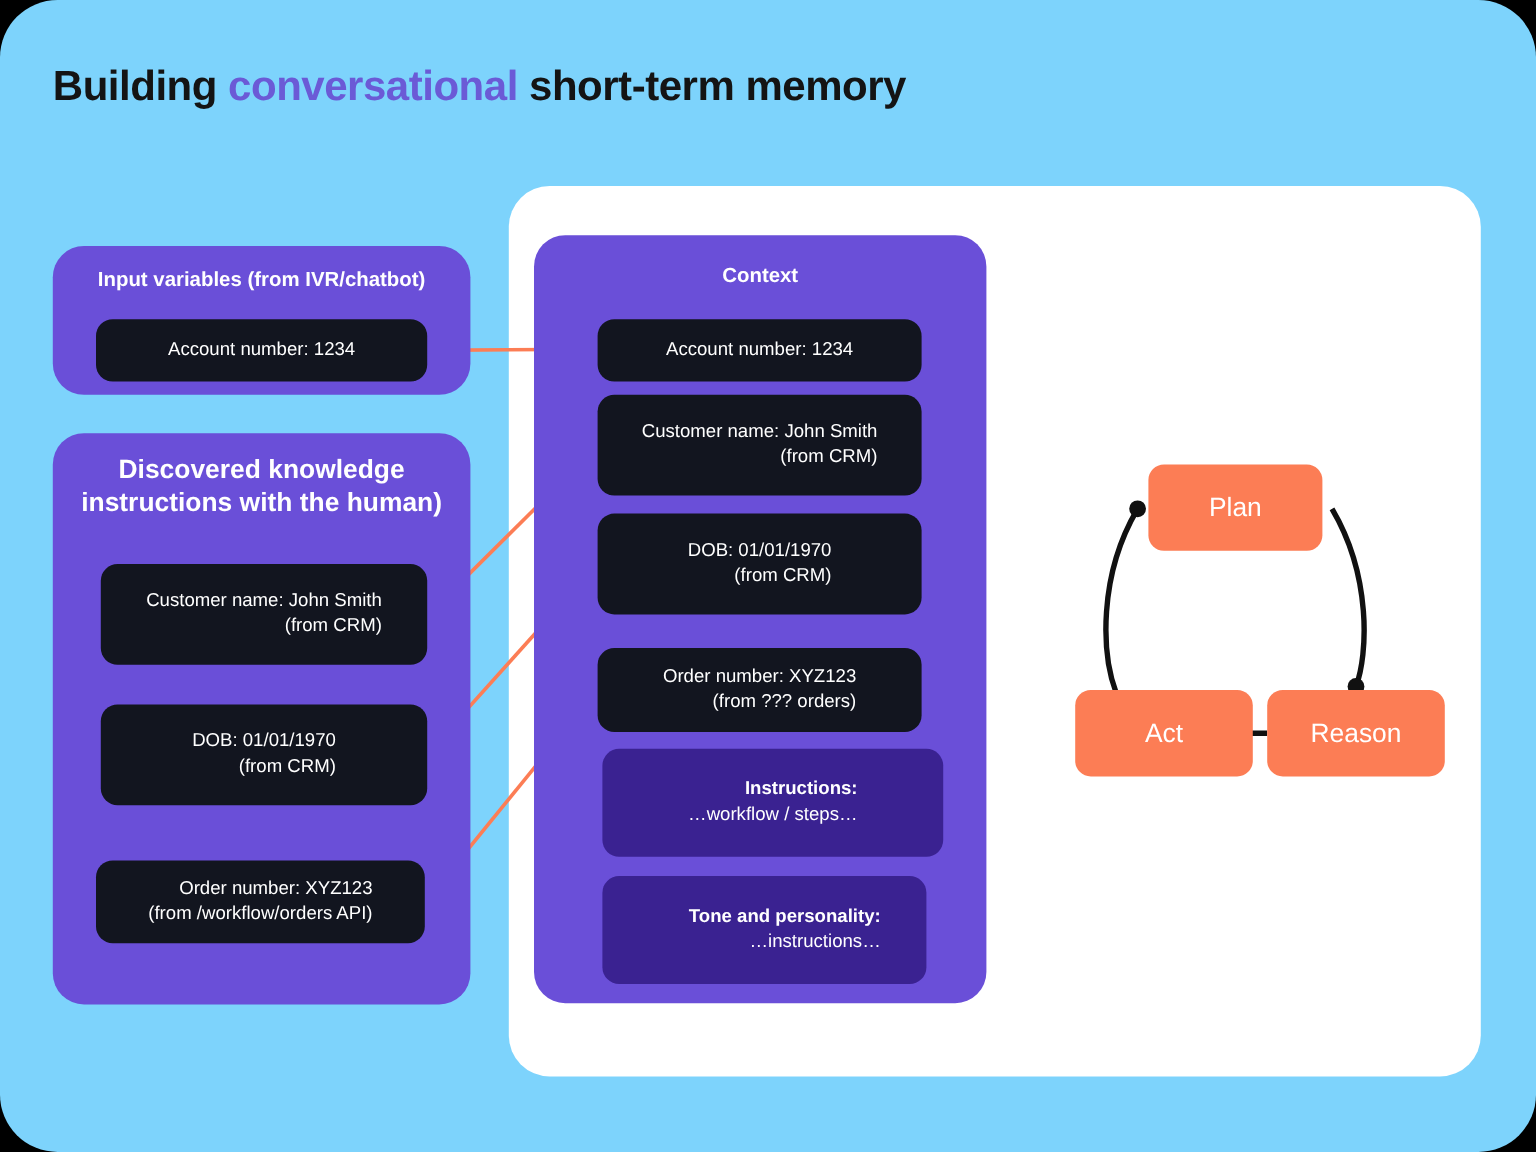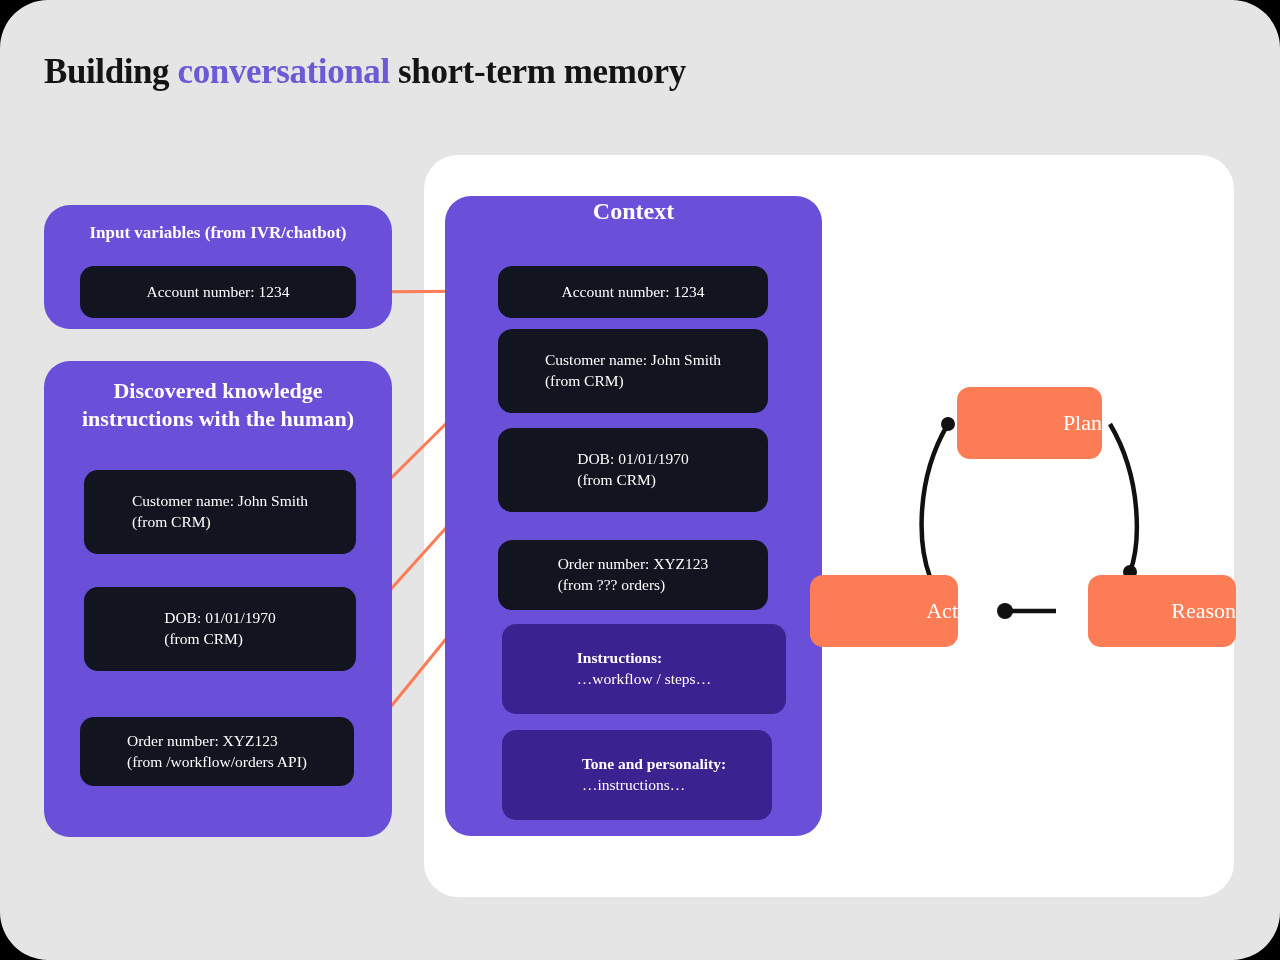--- a/index.html
+++ b/index.html
@@ -5,24 +5,23 @@
   * { box-sizing: border-box; margin: 0; padding: 0; }
   html, body {
     width: 1280px; height: 960px;
     background: #000000;
     font-family: "Liberation Sans", sans-serif;
     overflow: hidden;
   }
   #page {
     position: relative;
     width: 1280px; height: 960px;
-    background: #e5e5e5;
+    background: #7dd3fc;
     border-radius: 48px;
     overflow: hidden;
-    font-family: Liberation Serif, serif;
   }
 
   
   #title {
     position: absolute;
     left: 44px; top: 52px;
     font-size: 35px;
     font-weight: 700;
     color: #141414;
     letter-spacing: -0.4px;
@@ -51,32 +50,32 @@
     text-align: center;
     line-height: 1.28;
   }
 
   #panel-input  { left: 44px;  top: 205px; width: 348px; height: 124px; }
   #panel-disc   { left: 44px;  top: 361px; width: 348px; height: 476px; }
   #panel-ctx    { left: 445px; top: 196px; width: 377px; height: 640px; }
 
   #panel-input .panel-title  { font-size: 17px; padding-top: 17px; }
   #panel-disc .panel-title   { font-size: 22px; padding-top: 16px; }
-  #panel-ctx .panel-title    { font-size: 24px; }
+  #panel-ctx .panel-title    { font-size: 17px; padding-top: 23px; }
 
   
   .card {
     position: absolute;
     background: #12151F;
     border-radius: 14px;
     color: #FFFFFF;
     display: flex;
     align-items: center;
     justify-content: center;
-    text-align: left;
+    text-align: right;
     font-size: 15.5px;
     line-height: 1.34;
     padding: 6px 10px;
   }
   .card.instr {
     background: #3A2291;
     font-size: 15.5px;
   }
   .card .lead { font-weight: 700; }
 
@@ -105,27 +104,27 @@
   }
 
   
   .loop-node {
     position: absolute;
     background: #FC7D55;
     border-radius: 13px;
     color: #FFFFFF;
     display: flex;
     align-items: center;
-    justify-content: flex-end;
+    justify-content: center;
     font-size: 22px;
     font-weight: 400;
   }
   #node-plan   { left: 957px; top: 387px; width: 145px; height: 72px; }
-  #node-act    { left: 810px; top: 575px; width: 148px; height: 72px; }
-  #node-reason { left: 1056px; top: 575px; width: 148px; height: 72px; margin-left: 32px; }
+  #node-act    { left: 896px; top: 575px; width: 148px; height: 72px; }
+  #node-reason { left: 1056px; top: 575px; width: 148px; height: 72px; }
 </style>
 </head>
 <body>
 
 <div id="page">
 
   <h1 id="title"><span>Building </span><span class="accent">conversational</span><span> short-term memory</span></h1>
 
   <div id="white-card"></div>
 

